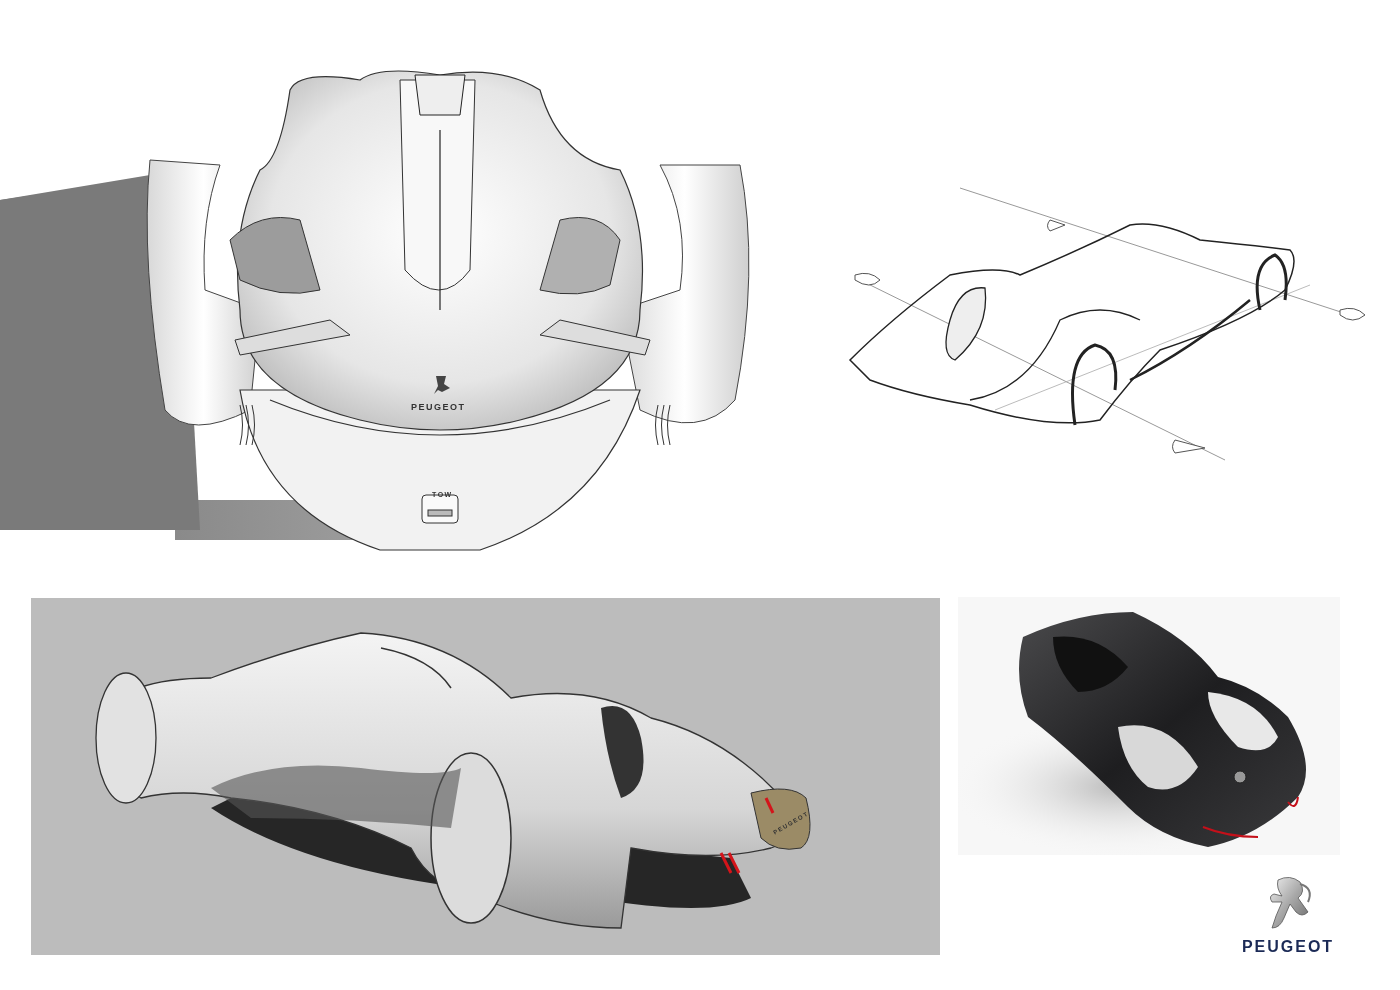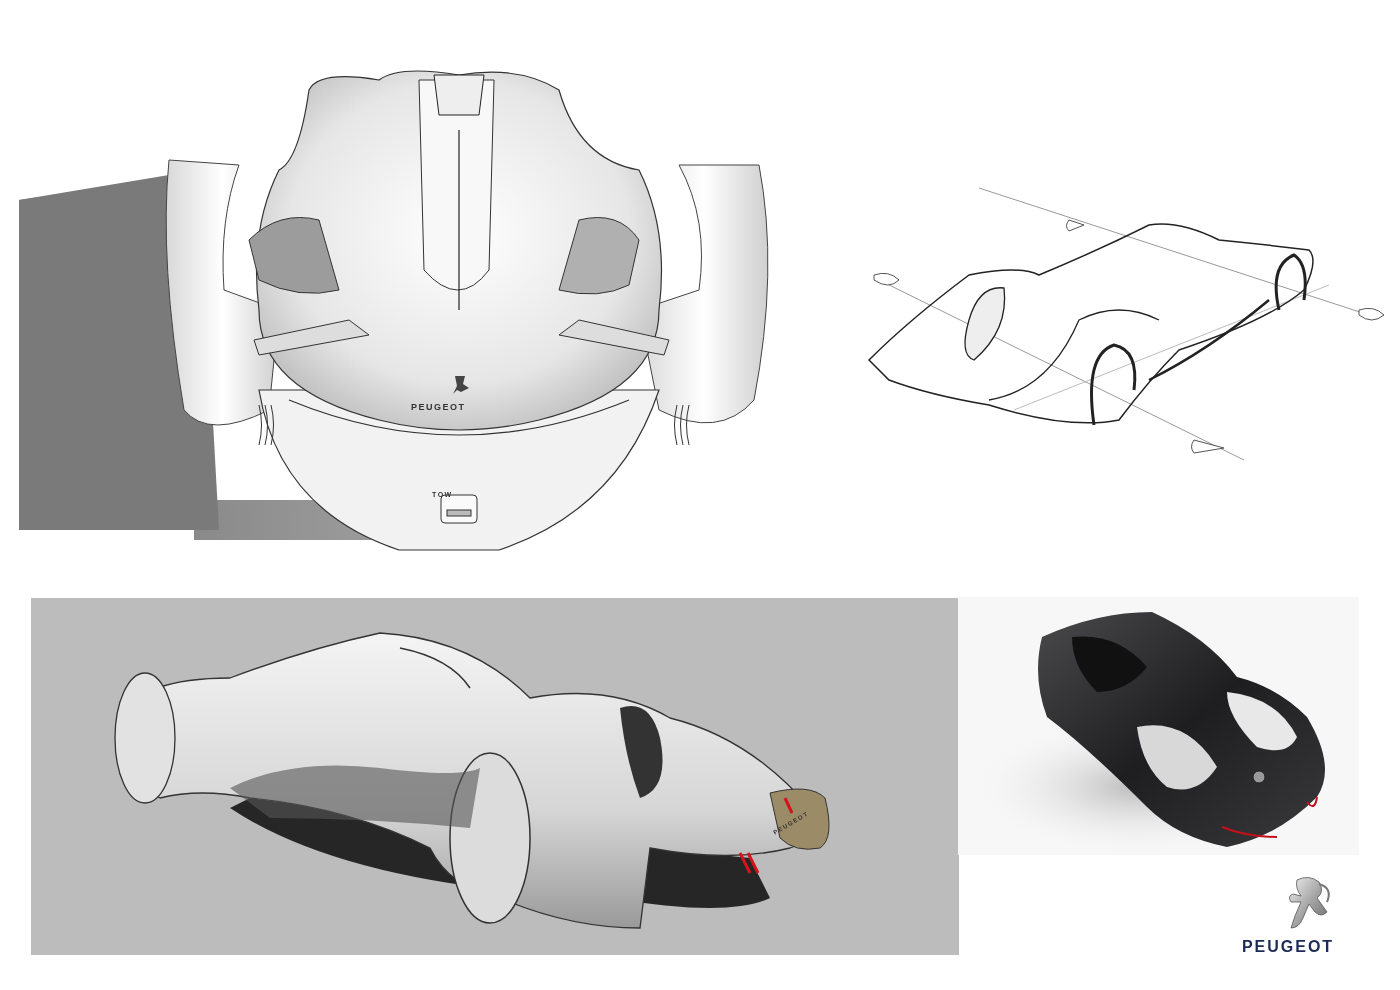--- a/index.html
+++ b/index.html
@@ -1,20 +1,20 @@
 <!DOCTYPE html>
 <html><head>
 <meta charset="utf-8">
 <style>
   html, body { margin: 0; padding: 0; }
   body {
     width: 1400px; height: 990px; background: #ffffff; position: relative; overflow: hidden;
     font-family: "Liberation Sans", sans-serif;
   }
-  .panel { position: absolute; padding-left: 19px; }
+  .panel { position: absolute; }
   #front-sketch { left: 0; top: 70px; width: 760px; height: 510px; }
   #line-sketch { left: 830px; top: 180px; width: 540px; height: 300px; }
   #side-render { left: 31px; top: 598px; width: 909px; height: 357px; background: #bcbcbc; }
   #photo-render { left: 958px; top: 597px; width: 382px; height: 258px; background: #f7f7f7; overflow: hidden; }
   #brand-logo { left: 1228px; top: 872px; width: 120px; height: 100px; }
   .brand-word {
     position: absolute; left: 0; width: 120px; top: 66px; text-align: center;
     color: #1b2a56; font-size: 16px; letter-spacing: 2px; font-weight: bold;
   }
   .emboss {

